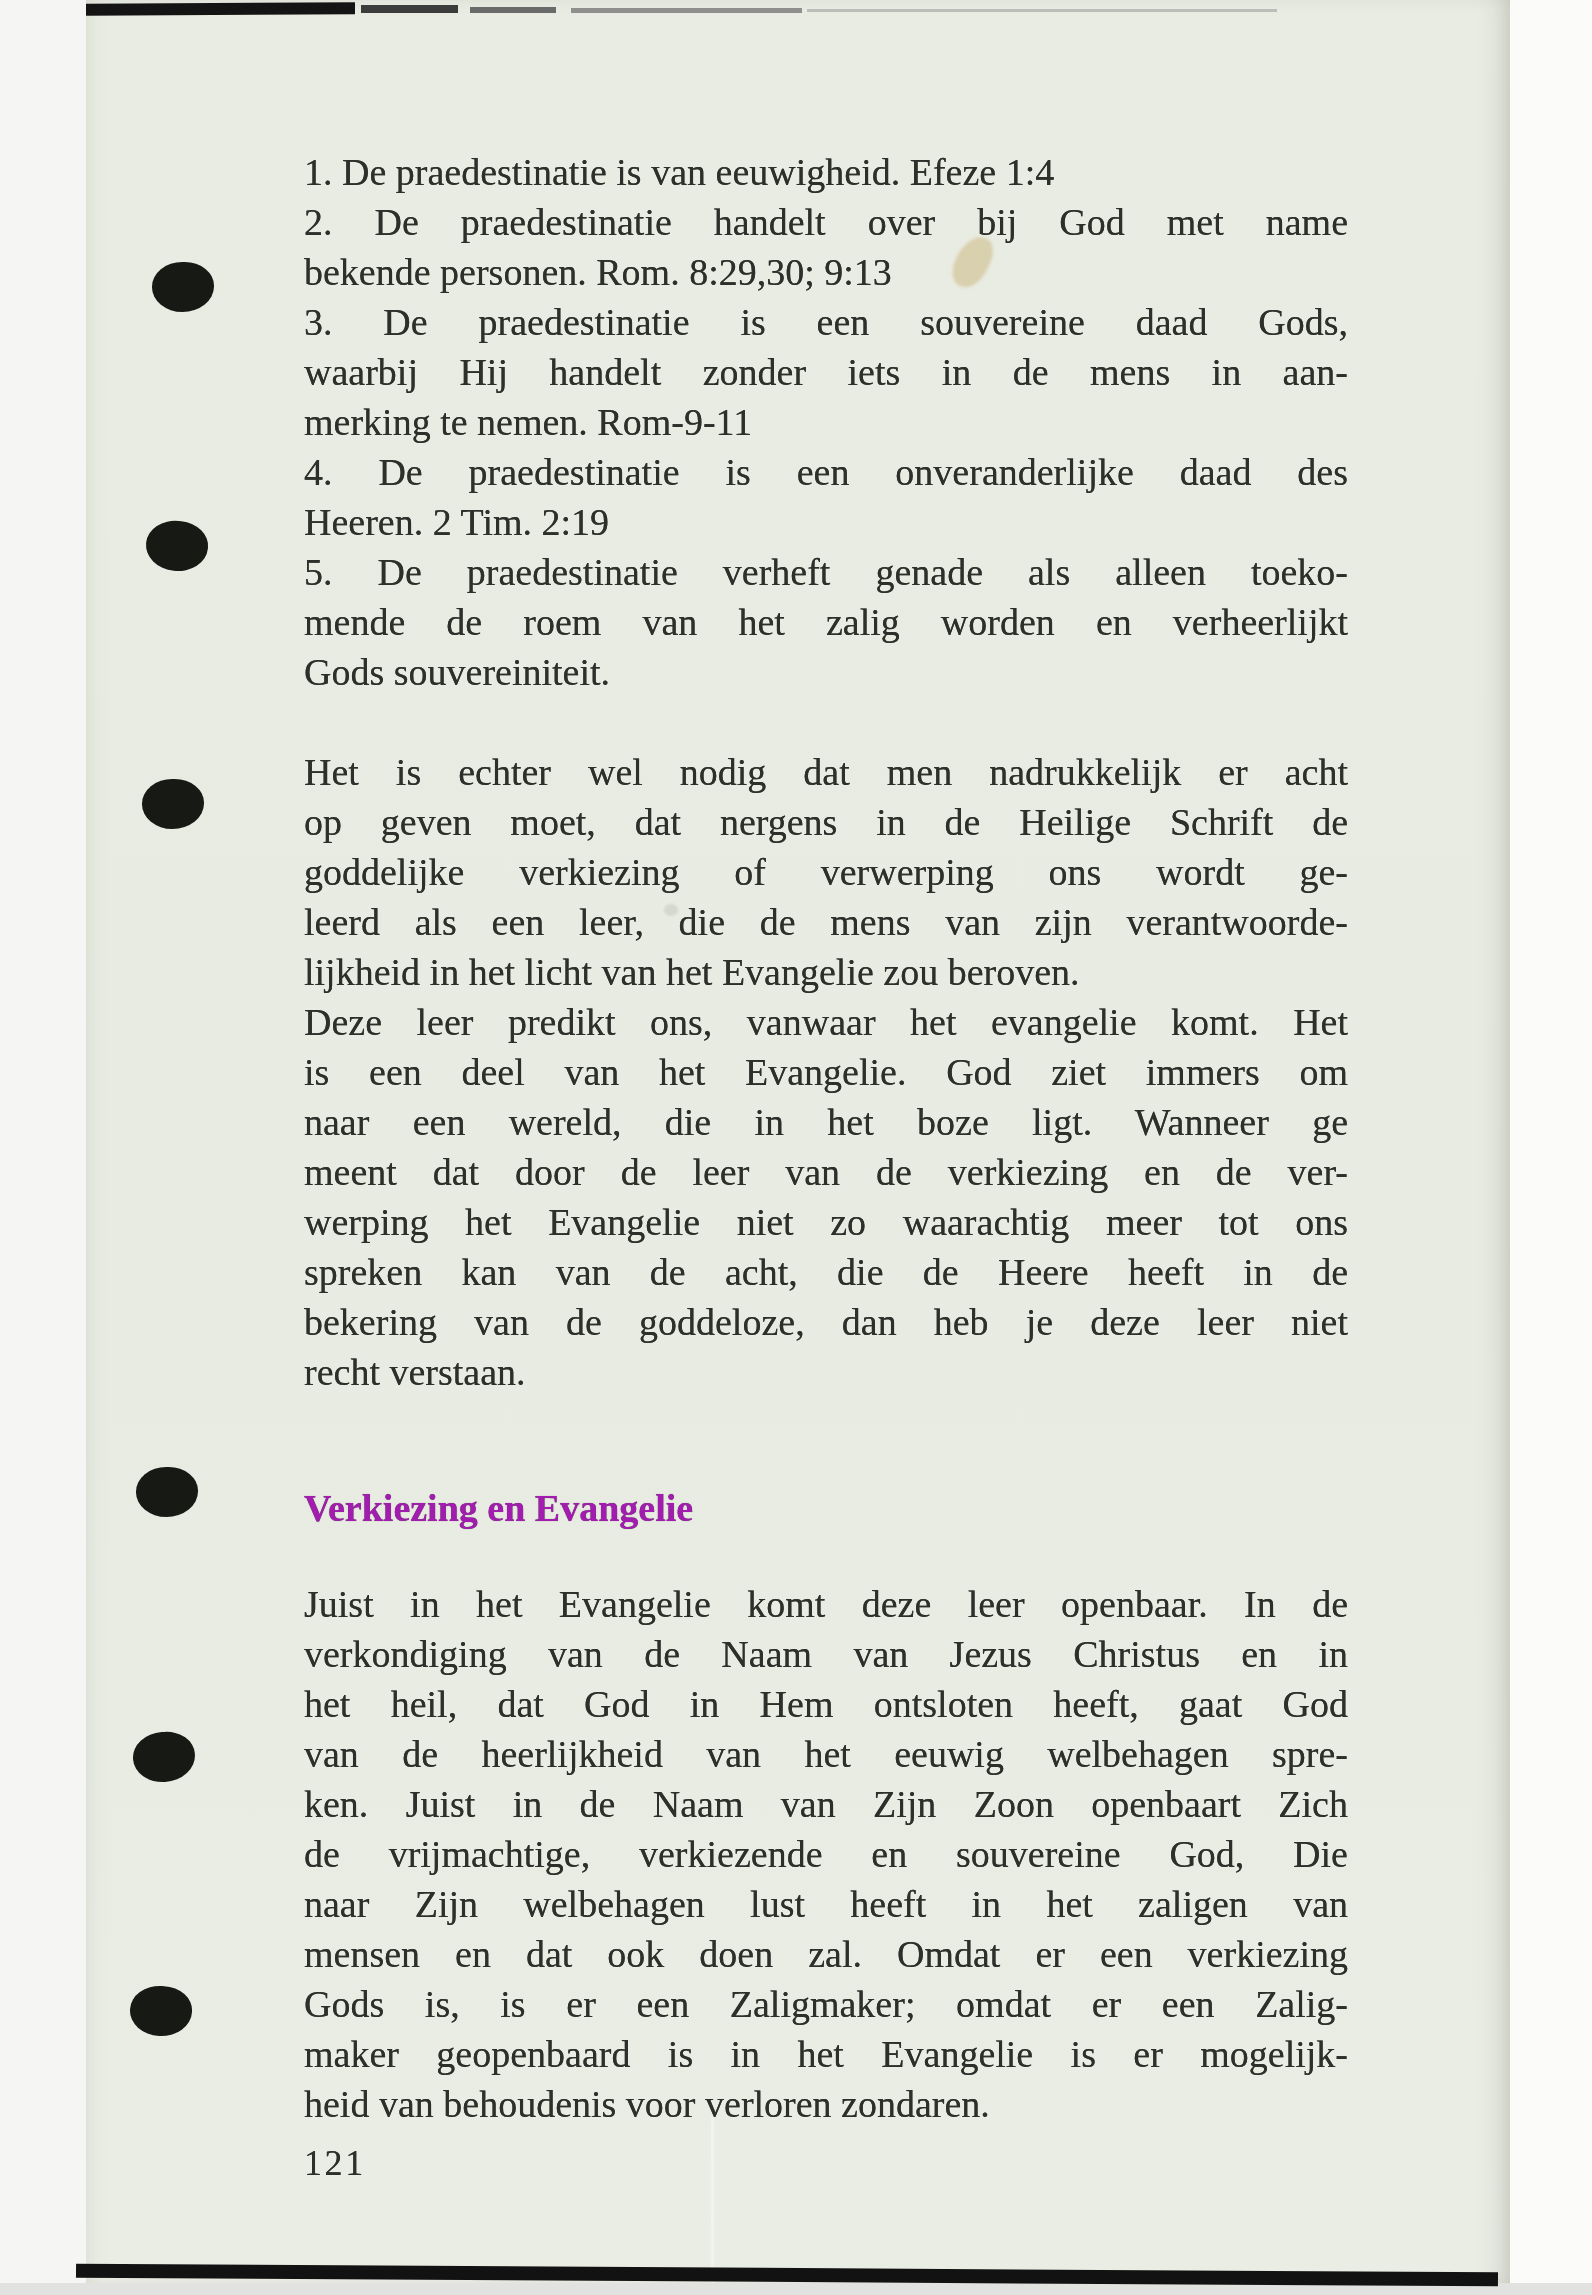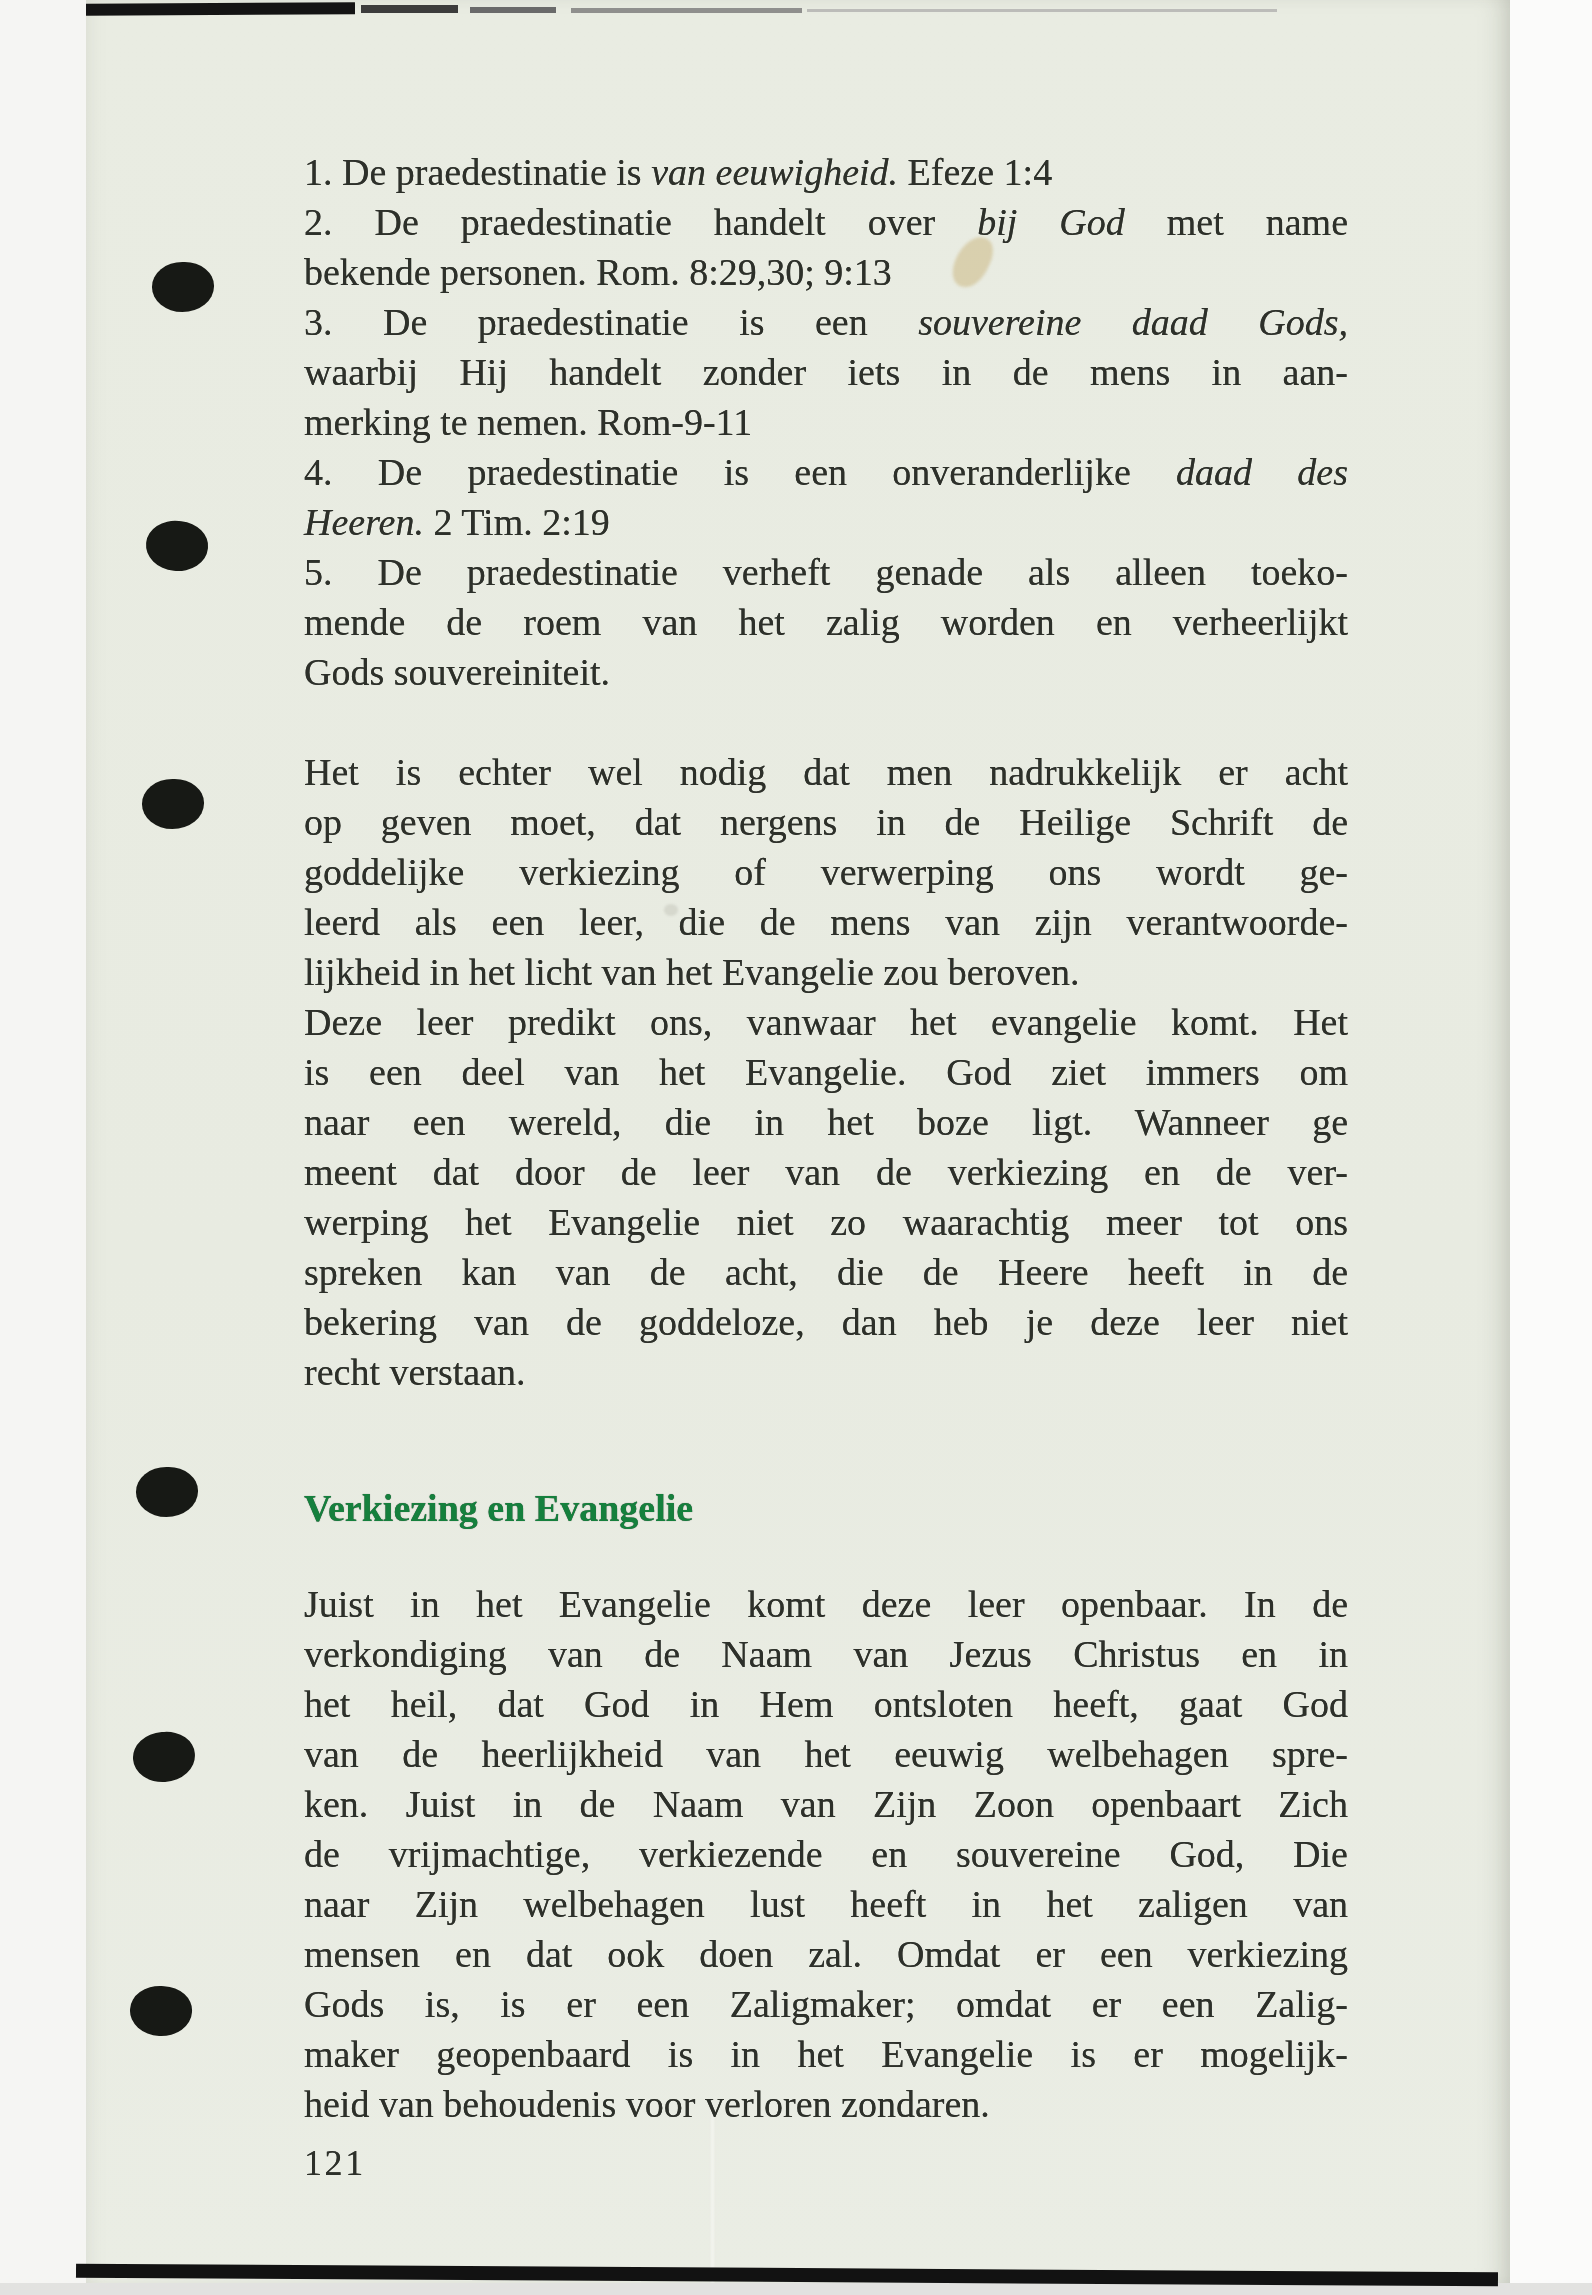--- a/index.html
+++ b/index.html
@@ -34,24 +34,24 @@
   .stain1{position:absolute;left:956px;top:235px;width:33px;height:54px;background:rgba(198,172,110,.45);
           border-radius:60% 40% 55% 45%;transform:rotate(24deg);filter:blur(1.7px);}
   .stain2{position:absolute;left:664px;top:904px;width:14px;height:12px;background:rgba(180,180,170,.35);
           border-radius:50%;filter:blur(0.9px);}
   .crease{position:absolute;left:711px;top:2106px;width:2.6px;height:177px;background:rgba(252,252,248,.55);filter:blur(0.9px);}
   
   .textblock{position:absolute;left:304px;width:1044px;color:#2d302a;font-size:38px;line-height:50px;
              text-shadow:0 0 0.6px rgba(43,46,40,.85);}
   .line{white-space:nowrap;}
   .line.just{white-space:normal;text-align:justify;text-align-last:justify;}
-  .it{font-style:italic;}
+  .it{}
   #para-list{top:147px;}
   #para-body1{top:747px;}
-  .section-heading{position:absolute;left:304px;top:1483px;width:1044px;color:#15803d;
+  .section-heading{position:absolute;left:304px;top:1483px;width:1044px;color:#a21caf;
                    font-size:38px;line-height:50px;font-weight:bold;text-shadow:0 0 0.7px rgba(40,43,37,.9);}
   #para-body2{top:1579px;font-family:Liberation Serif, serif;}
   .page-number{position:absolute;left:304px;top:2138px;width:1044px;text-align:left;
                color:#2d302a;font-size:36px;line-height:50px;letter-spacing:2.6px;
                text-shadow:0 0 0.6px rgba(43,46,40,.85);}
 </style>
 </head>
 <body>
 
 <div class="scan">

